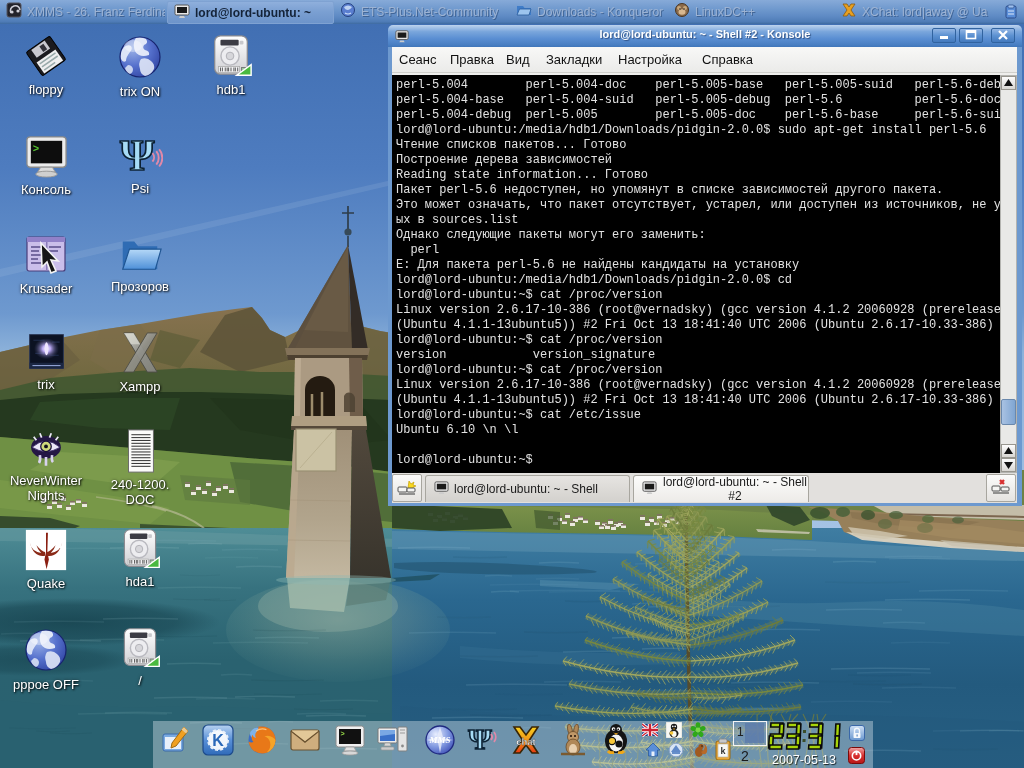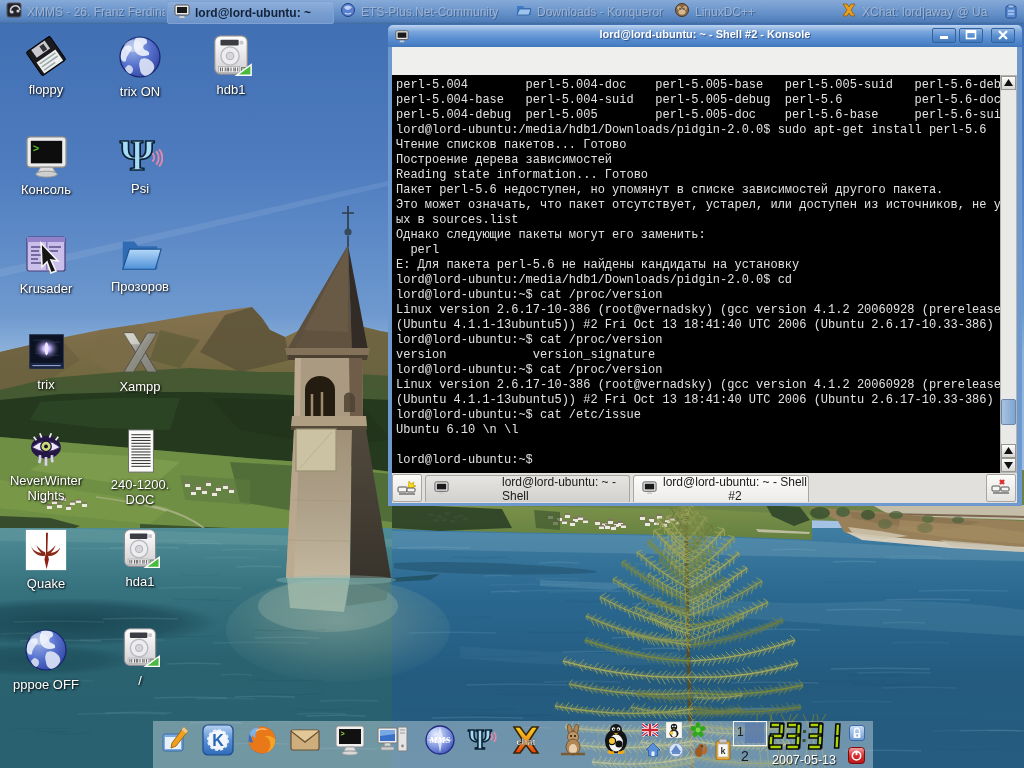--- a/index.html
+++ b/index.html
@@ -1723,20 +1723,28 @@
             <rect x="1.5" y="0.5" width="9" height="2.5" fill="#fff"></rect>
           </svg>
         </div>
 <div class="wbtn" style="left:603px;">
           <svg width="12" height="10" viewBox="0 0 12 10">
             <path d="M2,1 L10,9 M10,1 L2,9" stroke="#fff" stroke-width="2.2"></path>
           </svg>
         </div>
 </div>
 <div id="winbody"></div>
+<div id="menubar">
+        <span style="left:7px;">Сеанс</span>
+        <span style="left:58px;">Правка</span>
+        <span style="left:114px;">Вид</span>
+        <span style="left:154px;">Закладки</span>
+        <span style="left:226px;">Настройка</span>
+        <span style="left:310px;">Справка</span>
+      </div>
 <div id="term"><pre>perl-5.004        perl-5.004-doc    perl-5.005-base   perl-5.005-suid   perl-5.6-debug
 perl-5.004-base   perl-5.004-suid   perl-5.005-debug  perl-5.6          perl-5.6-doc
 perl-5.004-debug  perl-5.005        perl-5.005-doc    perl-5.6-base     perl-5.6-suid
 lord@lord-ubuntu:/media/hdb1/Downloads/pidgin-2.0.0$ sudo apt-get install perl-5.6
 Чтение списков пакетов... Готово
 Построение дерева зависимостей
 Reading state information... Готово
 Пакет perl-5.6 недоступен, но упомянут в списке зависимостей другого пакета.
 Это может означать, что пакет отсутствует, устарел, или доступен из источников, не уп
 ых в sources.list
@@ -1776,21 +1784,21 @@
 </div>
 <div id="tabbar">
 <div class="tbtn" style="left:0px;">
           <svg width="20" height="16" viewBox="0 0 20 16">
             <path d="M12,2 l2,3 3,-2 -1,3 3,1 -3,1 1,3 -3,-1 -1,2 -2,-3 z" fill="#f8d820" stroke="#c8a000" stroke-width="0.7"></path>
             <rect x="1" y="8" width="9" height="5" rx="1" fill="#f4f4f2" stroke="#555" stroke-width="1"></rect>
             <rect x="10" y="9" width="8" height="4" rx="1" fill="#f4f4f2" stroke="#555" stroke-width="1"></rect>
             <path d="M2,15 h16" stroke="#555" stroke-width="1.2"></path>
           </svg>
         </div>
-<div class="tab off" style="left:33px;width:205px;gap:48px;">
+<div class="tab off" style="left:33px;width:205px;">
           <span class="tmi"><svg width="15" height="15" viewBox="0 0 16 16">
               <rect x="1" y="2" width="14" height="10" rx="1.5" fill="#e8e8e8" stroke="#555" stroke-width="1"></rect>
               <rect x="3" y="4" width="10" height="6" fill="#1a1a1a"></rect>
               <path d="M6,13 h4 l1,2 h-6 z" fill="#cccccc"></path>
             </svg></span>
           <span>lord@lord-ubuntu: ~ - Shell</span>
         </div>
 <div class="tab on" style="left:241px;width:176px;text-align:center;">
           <span class="tmi"><svg width="15" height="15" viewBox="0 0 16 16">
               <rect x="1" y="2" width="14" height="10" rx="1.5" fill="#e8e8e8" stroke="#555" stroke-width="1"></rect>

